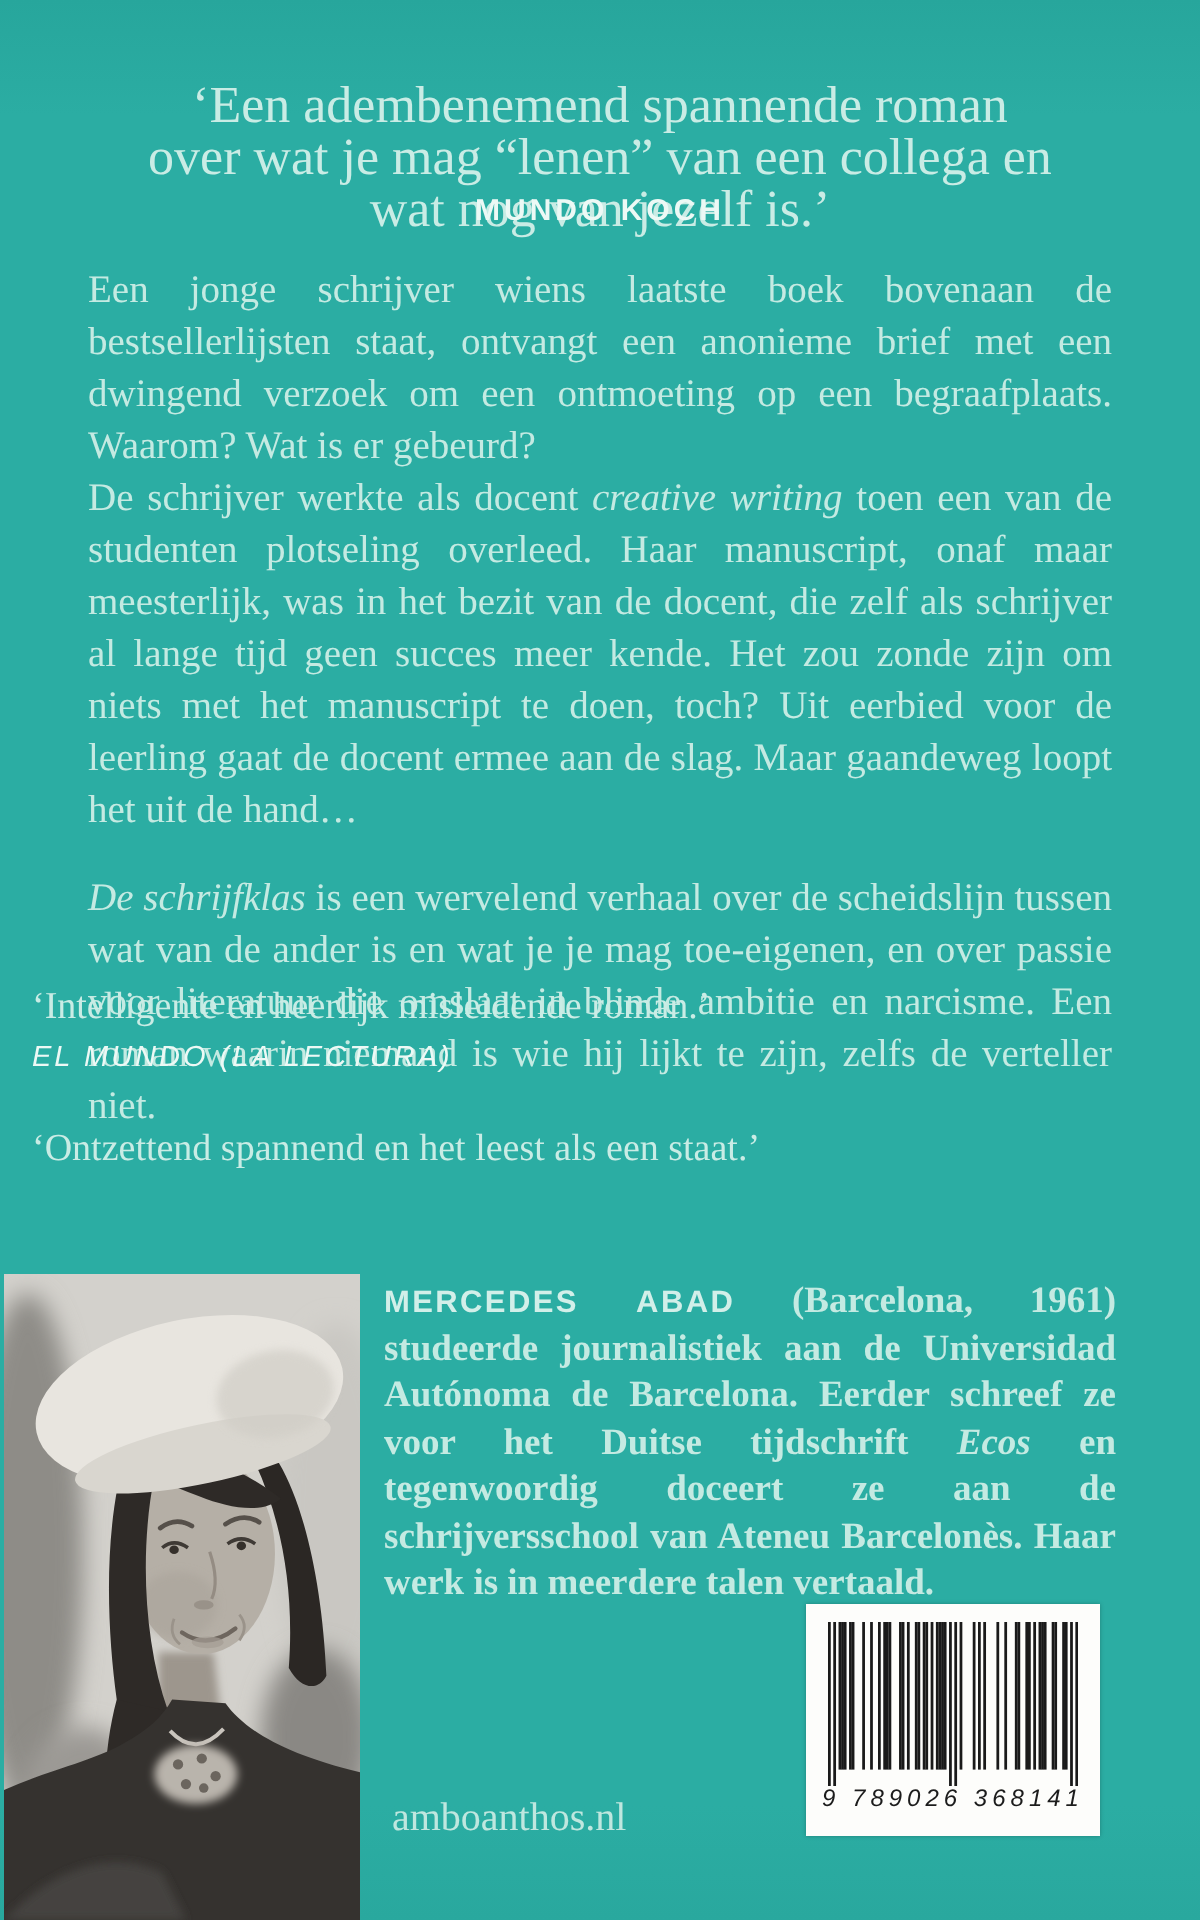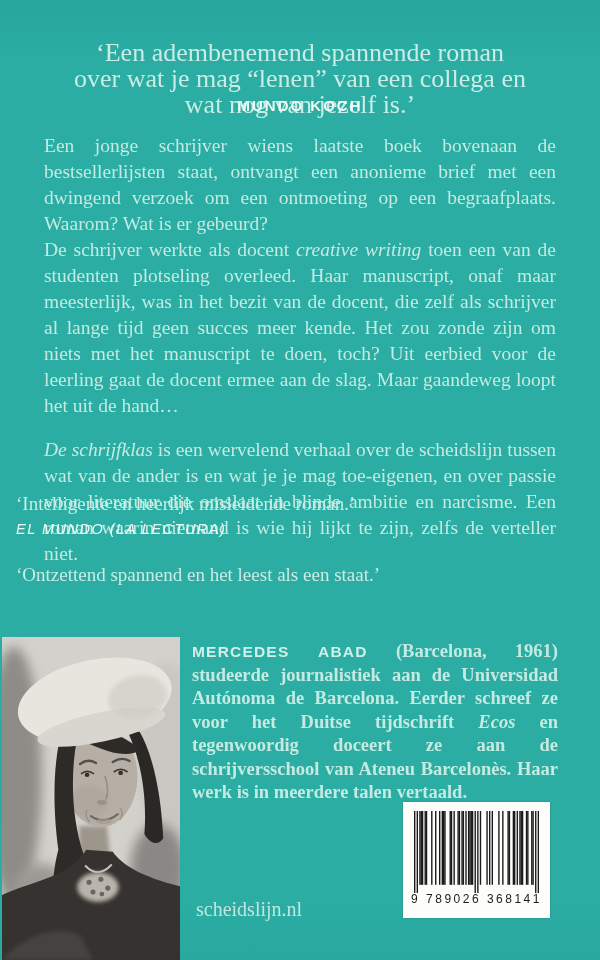--- a/index.html
+++ b/index.html
@@ -61,21 +61,21 @@
   }
 
   
   #website{
     position:absolute;left:196px;top:898px;
     font-size:20px;color:#bfe7df;
   }
   #barcode-box{
     position:absolute;left:403px;top:802px;width:147px;height:116px;
     background:#fdfdfb;box-shadow:0 0 2px rgba(0,0,0,.25);
-    display:flex;flex-direction:column;align-items:center;
+    display:flex;flex-direction:column;align-items:center;font-style:italic;
   }
   #barcode-bars{width:125px;height:82px;margin-top:9px;}
   #barcode-digits{
     font-family:"Liberation Sans", sans-serif;
     font-size:12px;letter-spacing:2.5px;color:#1c1c1c;
     margin-top:-1px;white-space:nowrap;
   }
 </style>
 </head>
 <body>
@@ -152,21 +152,21 @@
     <ellipse cx="97" cy="254" rx="21" ry="15" fill="#b9b4ac" filter="url(#blur2)"></ellipse>
     <circle cx="88" cy="249" r="2.6" fill="#6b655e"></circle>
     <circle cx="100" cy="246" r="2.6" fill="#6b655e"></circle>
     <circle cx="107" cy="255" r="2.6" fill="#6b655e"></circle>
     <circle cx="92" cy="259" r="2.6" fill="#6b655e"></circle>
     <circle cx="101" cy="261" r="2.4" fill="#6b655e"></circle>
   </svg>
 
   <div id="author-bio"><span class="caps">MERCEDES ABAD</span><span> (Barcelona, 1961) studeerde journalistiek aan de Universidad Autónoma de Barcelona. Eerder schreef ze voor het Duitse tijdschrift </span><span class="ital">Ecos</span><span> en tegenwoordig doceert ze aan de schrijversschool van Ateneu Barcelonès. Haar werk is in meerdere talen vertaald.</span></div>
 
-  <div id="website">scheidslijn.nl</div>
+  <div id="website">amboanthos.nl</div>
 
   <div id="barcode-box">
     <svg id="barcode-bars" viewBox="0 0 95 60" preserveAspectRatio="none">
         <rect x="0" y="0" width="1.05" height="60" fill="#1a1a1a"></rect>
         <rect x="2" y="0" width="1.05" height="60" fill="#1a1a1a"></rect>
         <rect x="4" y="0" width="1.05" height="54" fill="#1a1a1a"></rect>
         <rect x="5" y="0" width="1.05" height="54" fill="#1a1a1a"></rect>
         <rect x="6" y="0" width="1.05" height="54" fill="#1a1a1a"></rect>
         <rect x="8" y="0" width="1.05" height="54" fill="#1a1a1a"></rect>
         <rect x="9" y="0" width="1.05" height="54" fill="#1a1a1a"></rect>

